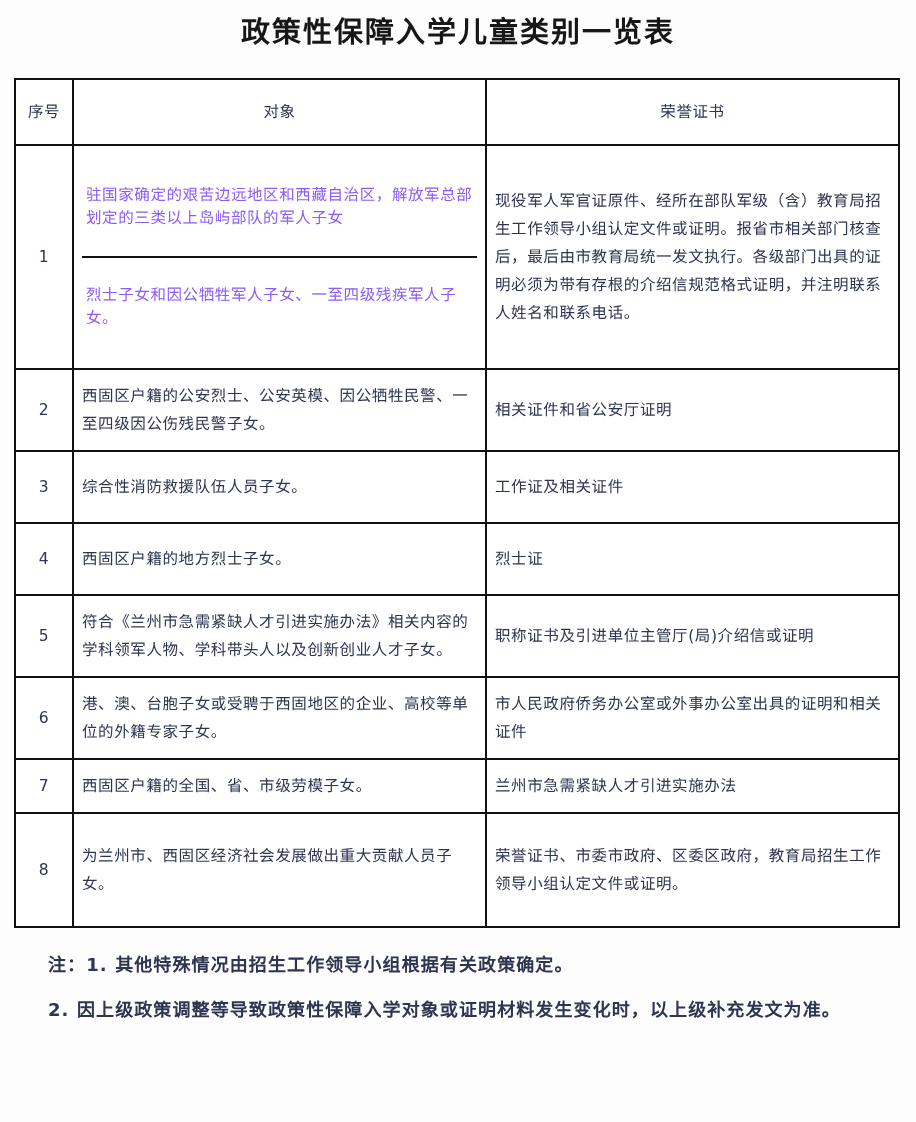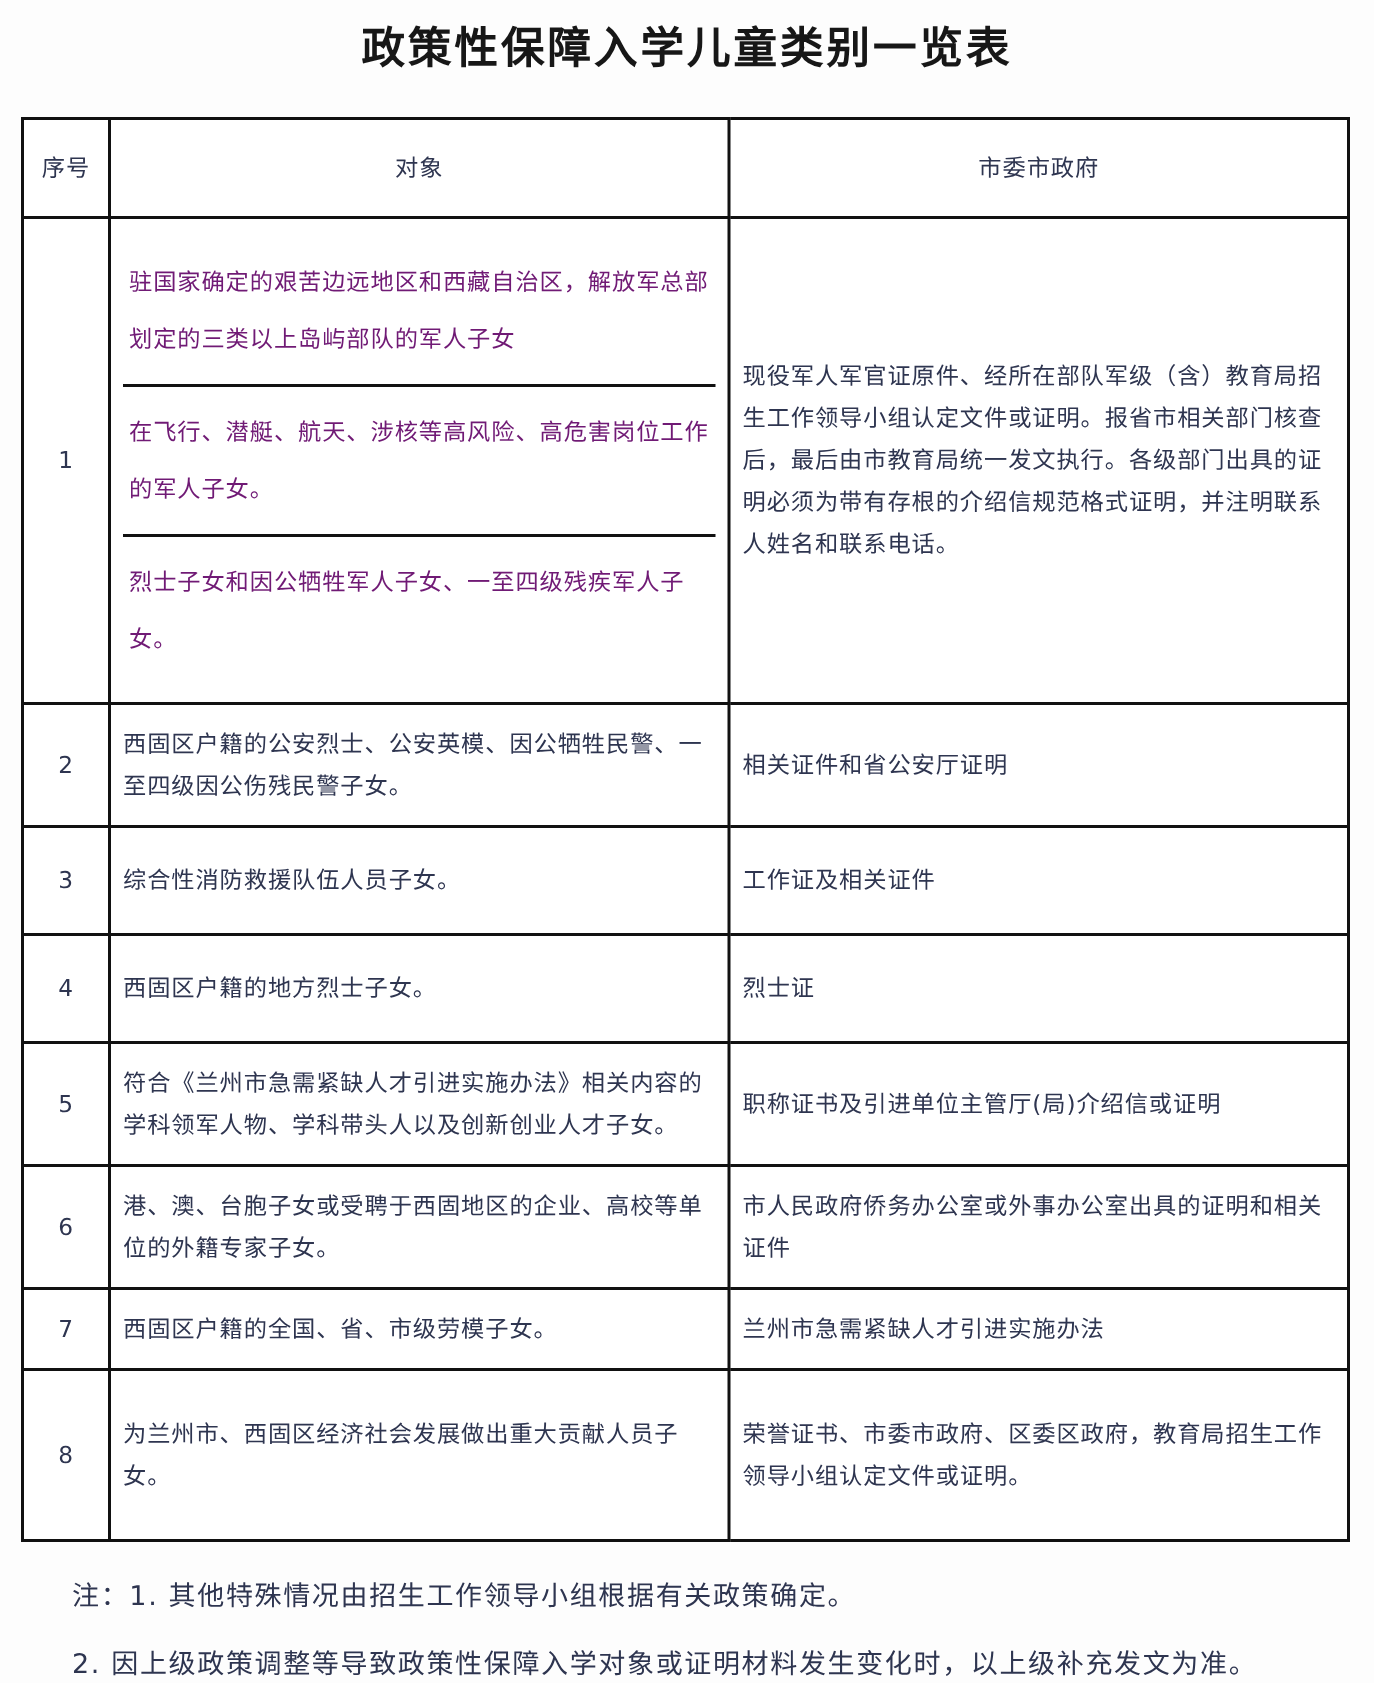--- a/index.html
+++ b/index.html
@@ -86,22 +86,22 @@
   table.sub {
     width: 100%;
     border-collapse: collapse;
     table-layout: fixed;
   }
   table.sub td {
     border: none;
     border-bottom: 2px solid #111111;
     padding: 7px 2px 7px 4px;
     font-size: 15.5px;
-    line-height: 38px;
-    color: #701a75;
+    line-height: 23px;
+    color: #8b5cf6;
   }
   table.sub tr:last-child td {
     border-bottom: none;
     margin-top: 27px;
   }
   td.obj-split {
     padding: 0;
     vertical-align: top;
   }
 
@@ -114,57 +114,55 @@
     color: #2e3550;
   }
   .note-line {
     font-size: 18px;
     line-height: 45px;
     letter-spacing: 1.1px;
     text-indent: 0;
   }
   .note-line.indent {
     text-indent: 22px;
+    font-weight: bold;
   }
 </style>
 </head>
 <body>
 
 <div class="page">
 
   <div class="doc-title">政策性保障入学儿童类别一览表</div>
 
   <div class="table-wrap">
     <table class="cat-table">
       <colgroup>
         <col class="c-idx">
         <col class="c-obj">
         <col class="c-prf">
       </colgroup>
       <thead>
         <tr>
           <th>序号</th>
           <th>对象</th>
-          <th>市委市政府</th>
+          <th>荣誉证书</th>
         </tr>
       </thead>
       <tbody>
 
         <tr>
           <td class="idx">1</td>
           <td class="obj obj-split">
             <table class="sub">
               <tbody>
                 <tr>
                   <td class="r-tall">驻国家确定的艰苦边远地区和西藏自治区，解放军总部划定的三类以上岛屿部队的军人子女</td>
                 </tr>
                 <tr>
-                  <td class="r-tall">在飞行、潜艇、航天、涉核等高风险、高危害岗位工作的军人子女。</td>
-                </tr>
-                <tr>
                   <td class="r-tall">烈士子女和因公牺牲军人子女、一至四级残疾军人子女。</td>
                 </tr>
               </tbody>
             </table>
           </td>
           <td class="prf">现役军人军官证原件、经所在部队军级（含）教育局招生工作领导小组认定文件或证明。报省市相关部门核查后，最后由市教育局统一发文执行。各级部门出具的证明必须为带有存根的介绍信规范格式证明，并注明联系人姓名和联系电话。</td>
         </tr>
 
         <tr>
           <td class="idx">2</td>

